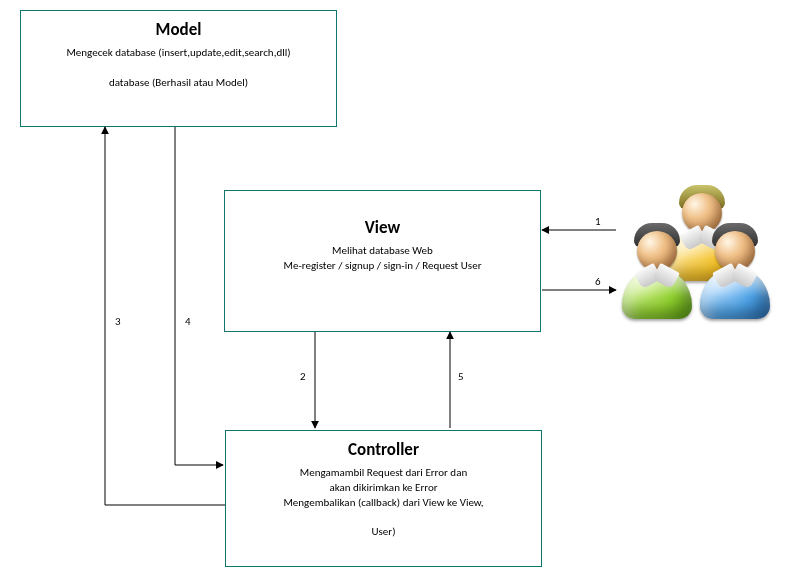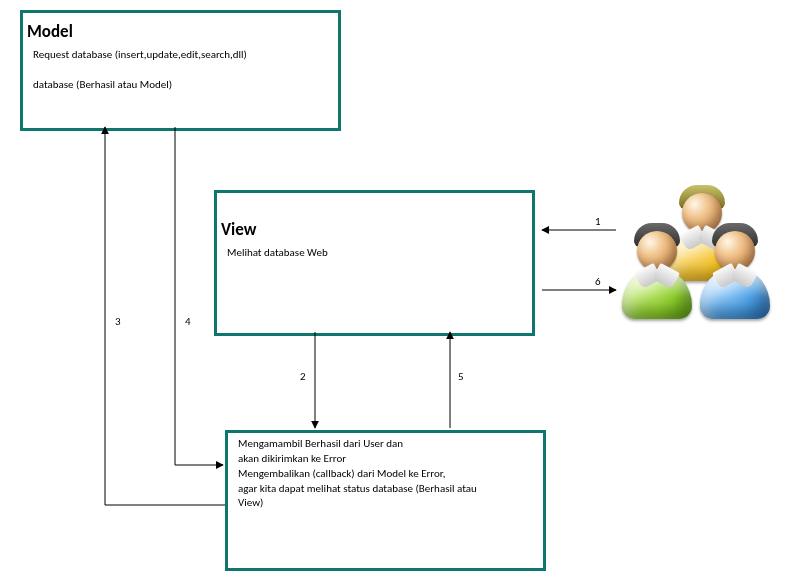--- a/index.html
+++ b/index.html
@@ -1,17 +1,17 @@
 <!DOCTYPE html>
 <html><head>
 <meta charset="utf-8">
 <style>
 html,body{margin:0;padding:0;font-family:"Calibri","Segoe UI",Arial,sans-serif;background:#fff}
 #stage{position:relative;width:800px;height:585px}
-.box{position:absolute;border:3px solid #0f766e;background:#fff;text-align:left}
+.box{position:absolute;border:1px solid #0f766e;background:#fff;text-align:center}
 .box .title{font-weight:bold;font-size:17px;padding:8px 4px 2px 4px}
 .box .desc{font-size:11px;line-height:1.35;padding:4px 10px 10px 10px}
 .num{position:absolute;font-size:11px}
 svg.arrows{position:absolute;inset:0;width:800px;height:585px;pointer-events:none}
 
 .people{position:absolute;width:160px;height:160px}
 .person{position:absolute;width:84px;height:110px}
 .head{position:absolute;width:40px;height:40px;border-radius:50%;
   background:radial-gradient(circle at 32% 28%,#fff6e6 0%,#f1c38c 35%,#d79a5e 70%,#a96a34 100%);
   box-shadow:inset -4px -6px 8px rgba(0,0,0,.25),0 1px 2px rgba(0,0,0,.4)}
@@ -26,40 +26,42 @@
 .blue  .body{background:radial-gradient(circle at 30% 20%,#bfe0ff,#4da2e6 55%,#1e5fa0)}
 .refl{position:absolute;inset:0;border-radius:inherit;background:linear-gradient(180deg,rgba(255,255,255,.55) 0%,rgba(255,255,255,0) 55%)}
 </style>
 </head>
 <body>
 <div id="stage">
 
 <div class="box" style="left:20px;top:10px;width:315px;height:115px">
   <div class="title">Model</div>
   <div class="desc">
-    <span>Request database (insert,update,edit,search,dll)</span><br>
+    <span>Mengecek database (insert,update,edit,search,dll)</span><br>
     <br>
     <span>database (Berhasil atau Model)</span>
   </div>
 </div>
 
-<div class="box" style="left:214px;top:190px;width:315px;height:140px">
+<div class="box" style="left:224px;top:190px;width:315px;height:140px">
   <div class="title" style="padding-top:26px">View</div>
   <div class="desc">
     <span>Melihat database Web</span><br>
+    <span>Me-register / signup / sign-in / Request User</span>
   </div>
 </div>
 
 <div class="box" style="left:225px;top:430px;width:315px;height:135px">
+  <div class="title">Controller</div>
   <div class="desc">
-    <span>Mengamambil Berhasil dari User dan</span><br>
+    <span>Mengamambil Request dari Error dan</span><br>
     <span>akan dikirimkan ke Error</span><br>
-    <span>Mengembalikan (callback) dari Model ke Error,</span><br>
-    <span>agar kita dapat melihat status database (Berhasil atau</span><br>
-    <span>View)</span>
+    <span>Mengembalikan (callback) dari View ke View,</span><br>
+    <br>
+    <span>User)</span>
   </div>
 </div>
 
 <svg class="arrows">
   <defs>
     <marker id="ah" viewBox="0 0 10 10" refX="9" refY="5" markerWidth="8" markerHeight="8" orient="auto">
       <path d="M0,0 L10,5 L0,10 z" fill="#000"></path>
     </marker>
   </defs>
 

